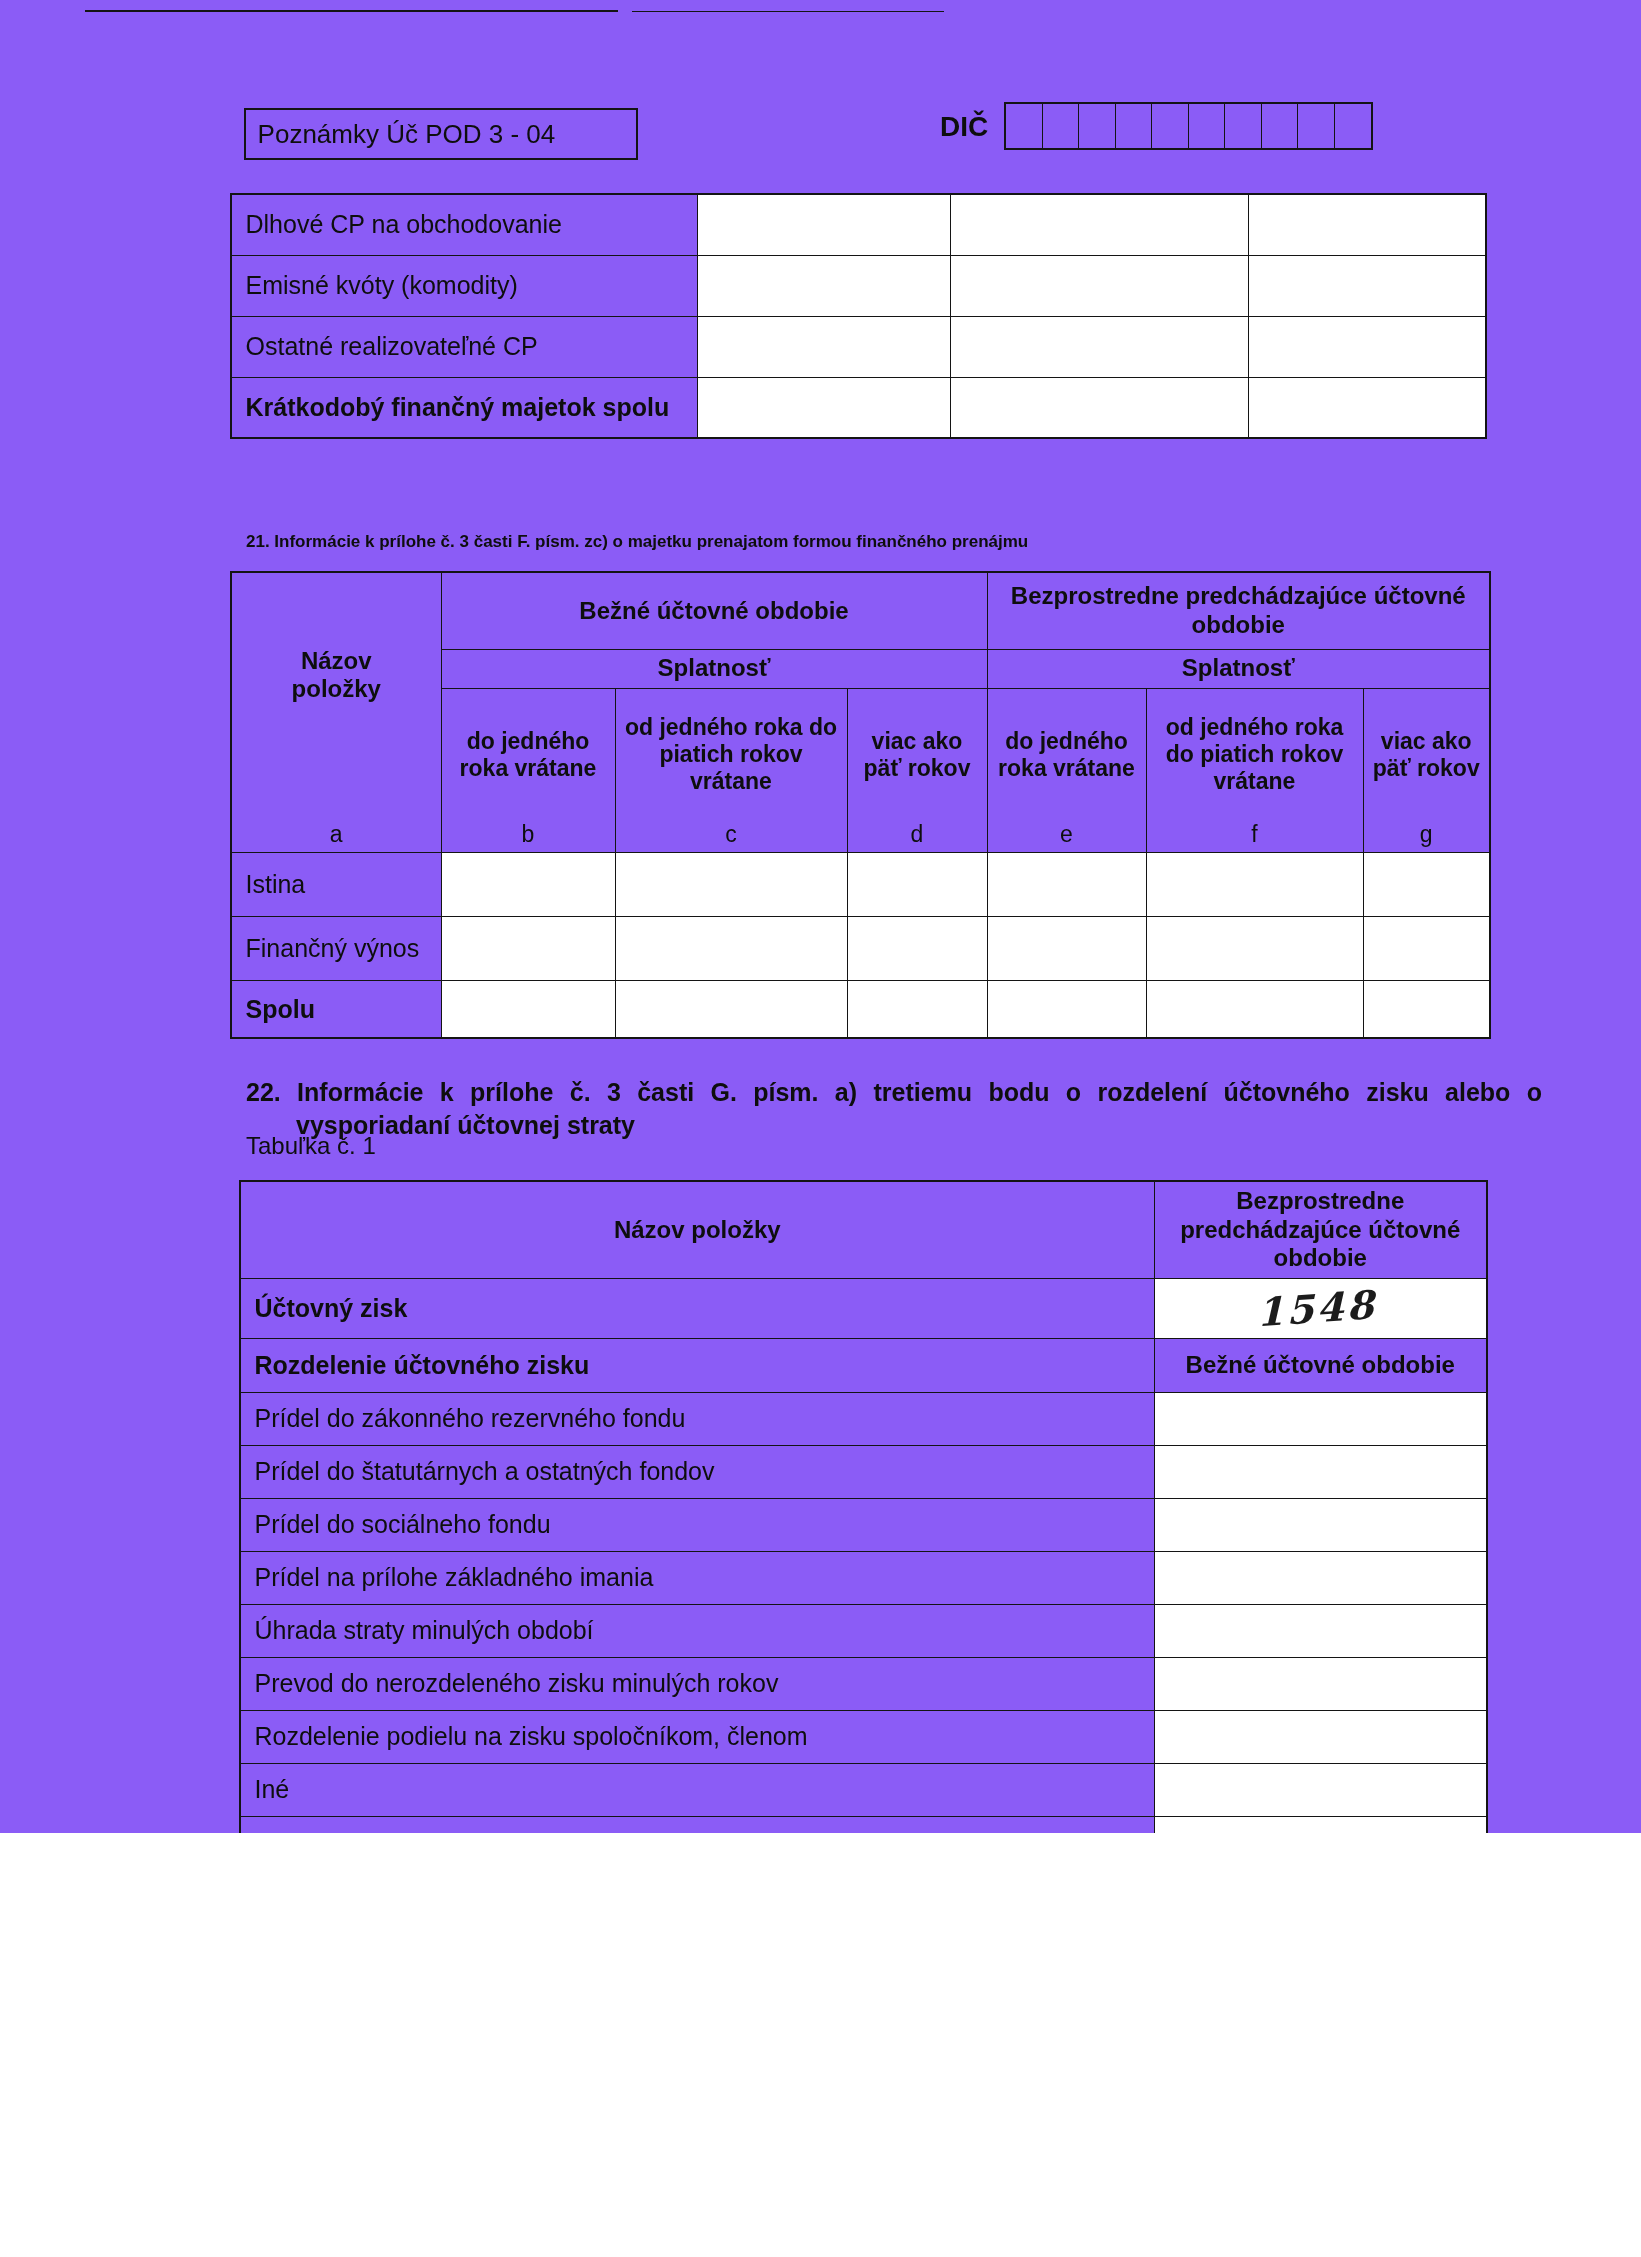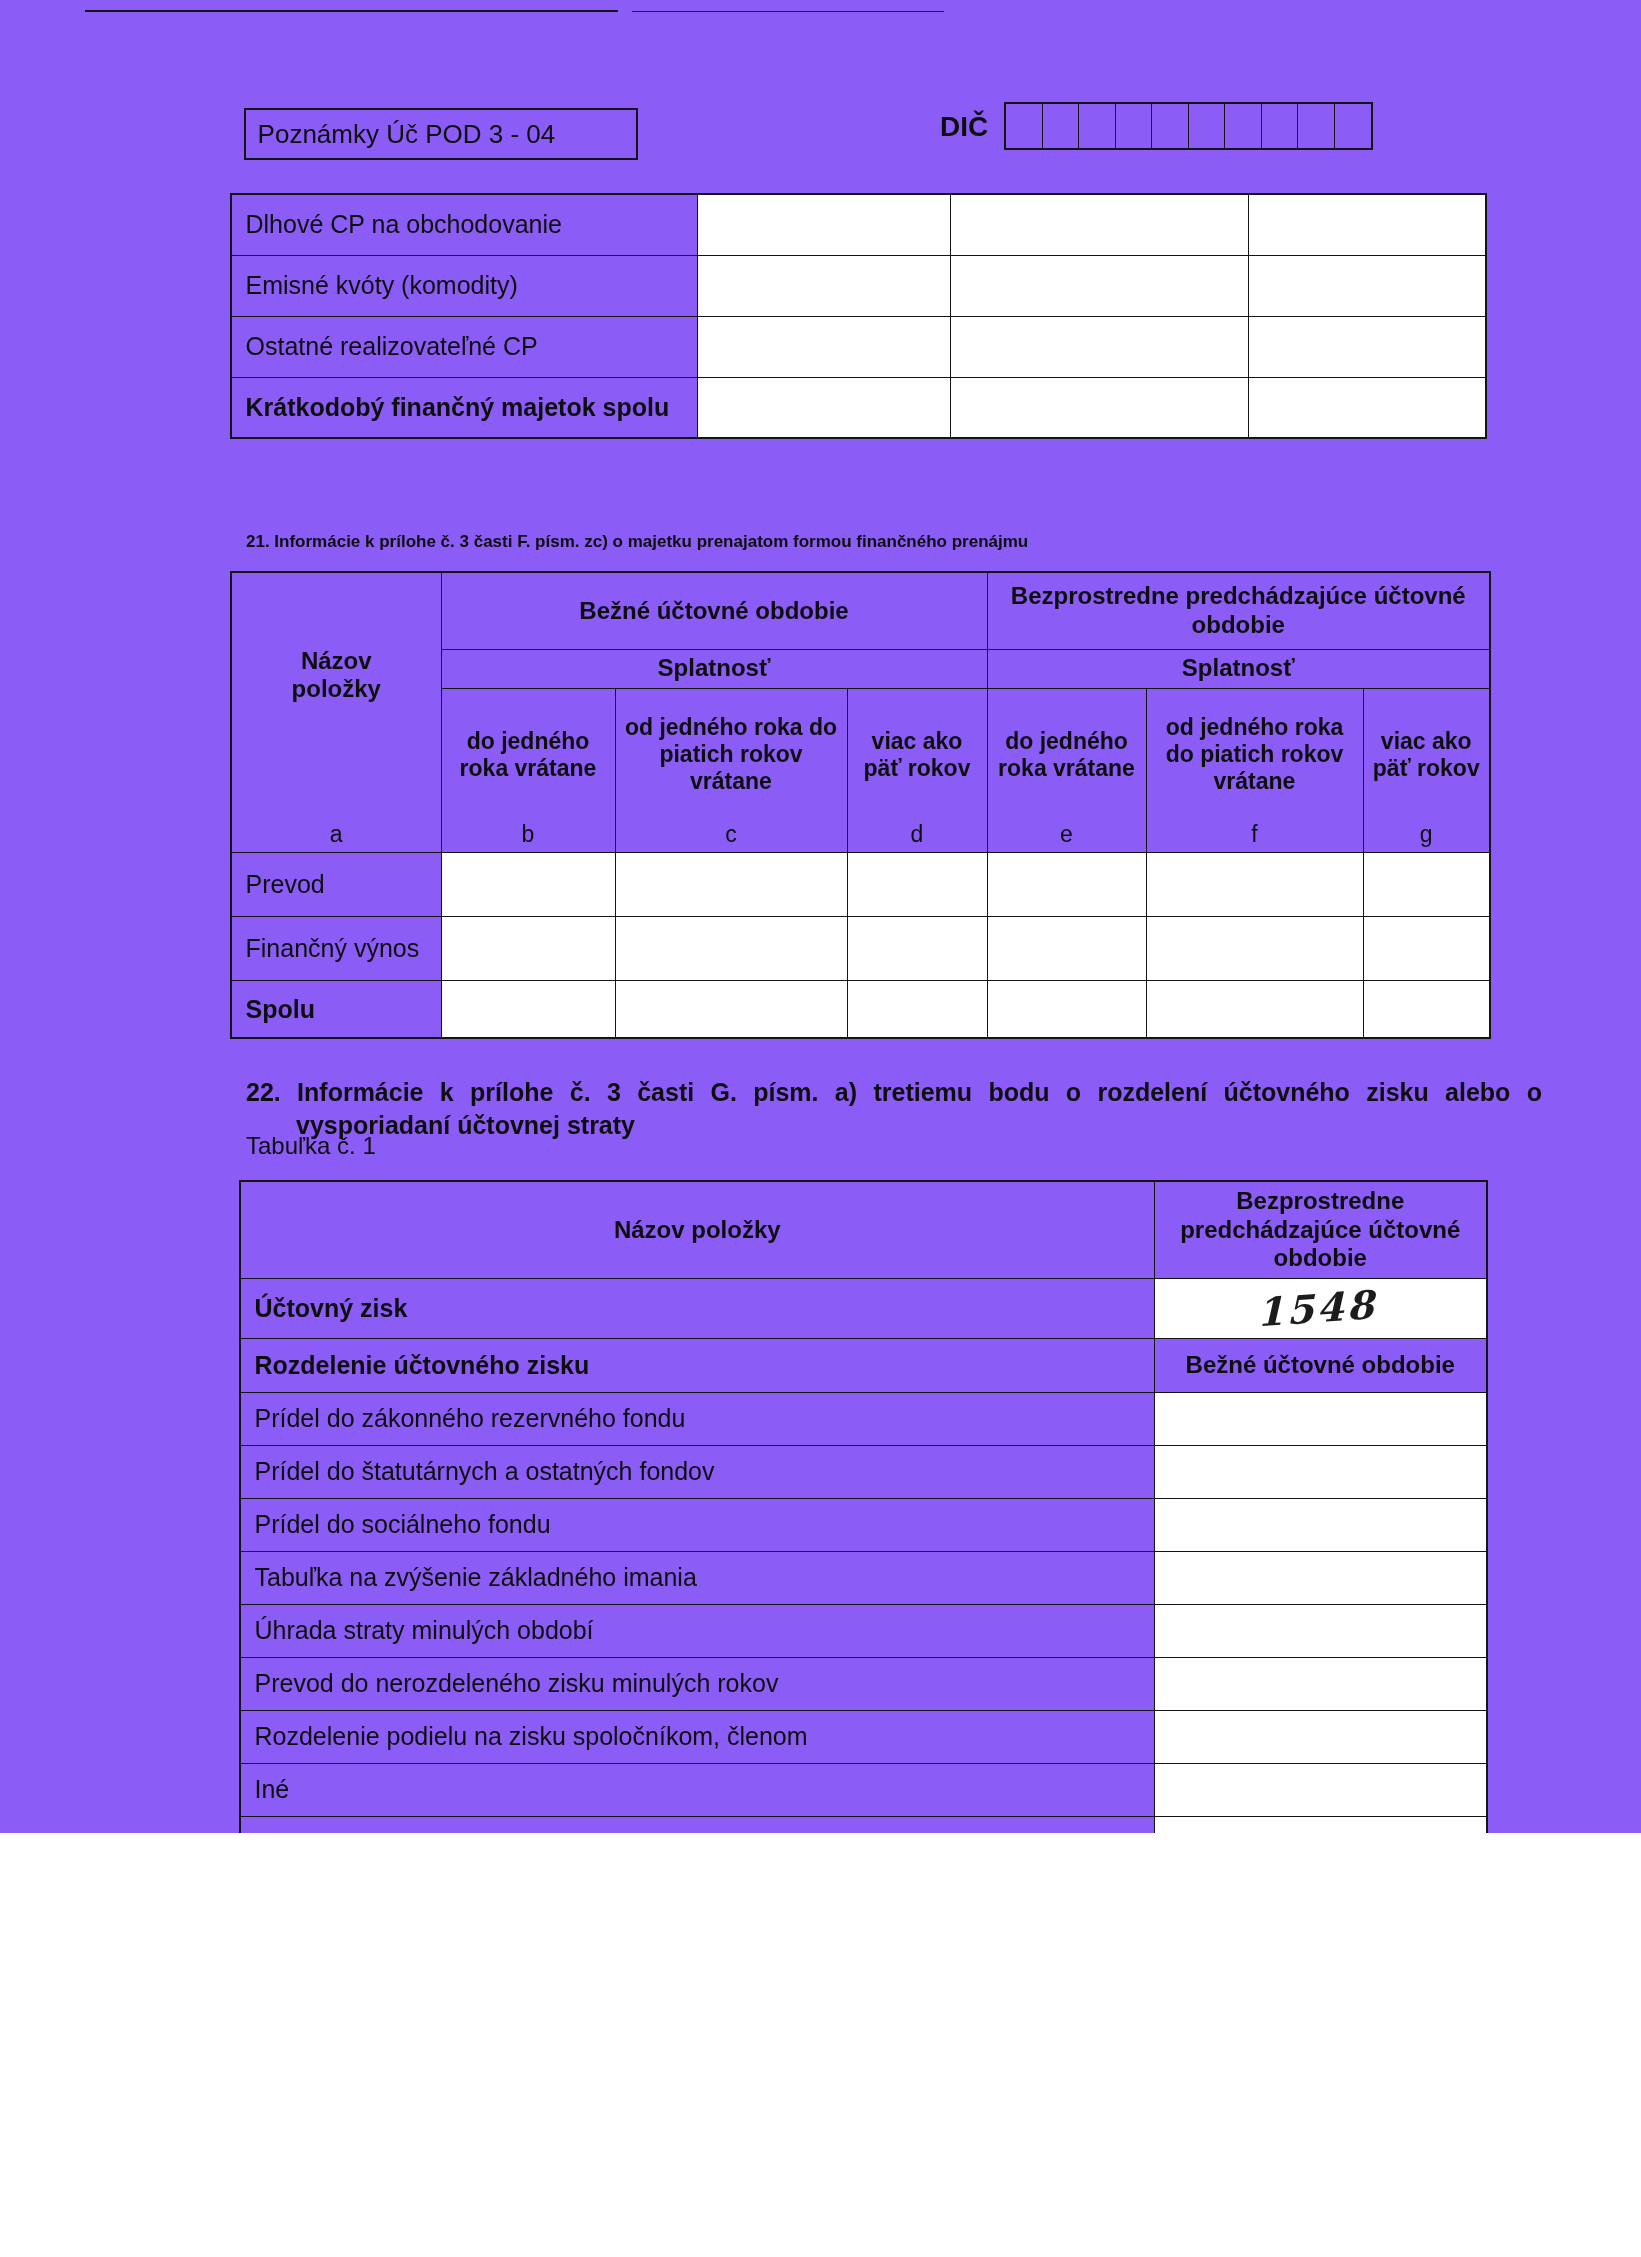--- a/index.html
+++ b/index.html
@@ -171,21 +171,21 @@
     <tr class="r4">
       <td class="letter no-top">a</td>
       <td class="letter no-top">b</td>
       <td class="letter no-top">c</td>
       <td class="letter no-top">d</td>
       <td class="letter no-top">e</td>
       <td class="letter no-top">f</td>
       <td class="letter no-top">g</td>
     </tr>
     <tr class="data">
-      <td class="label-cell">Prevod</td>
+      <td class="label-cell">Istina</td>
       <td class="entry"></td>
       <td class="entry"></td>
       <td class="entry"></td>
       <td class="entry"></td>
       <td class="entry"></td>
       <td class="entry"></td>
     </tr>
     <tr class="data">
       <td class="label-cell">Finančný výnos</td>
       <td class="entry"></td>
@@ -236,21 +236,21 @@
     </tr>
     <tr class="item">
       <td class="label-cell">Prídel do štatutárnych a ostatných fondov</td>
       <td class="entry"></td>
     </tr>
     <tr class="item">
       <td class="label-cell">Prídel do sociálneho fondu</td>
       <td class="entry"></td>
     </tr>
     <tr class="item">
-      <td class="label-cell">Tabuľka na zvýšenie základného imania</td>
+      <td class="label-cell">Prídel na prílohe základného imania</td>
       <td class="entry"></td>
     </tr>
     <tr class="item">
       <td class="label-cell">Úhrada straty minulých období</td>
       <td class="entry"></td>
     </tr>
     <tr class="item">
       <td class="label-cell">Prevod do nerozdeleného zisku minulých rokov</td>
       <td class="entry"></td>
     </tr>

